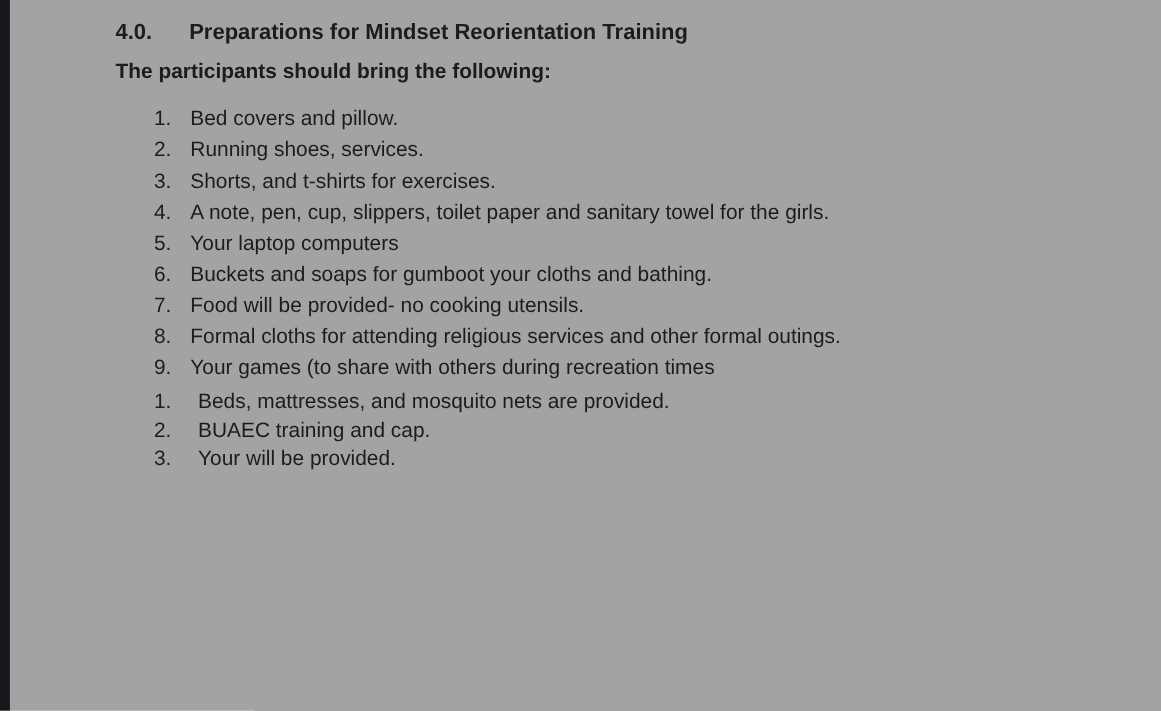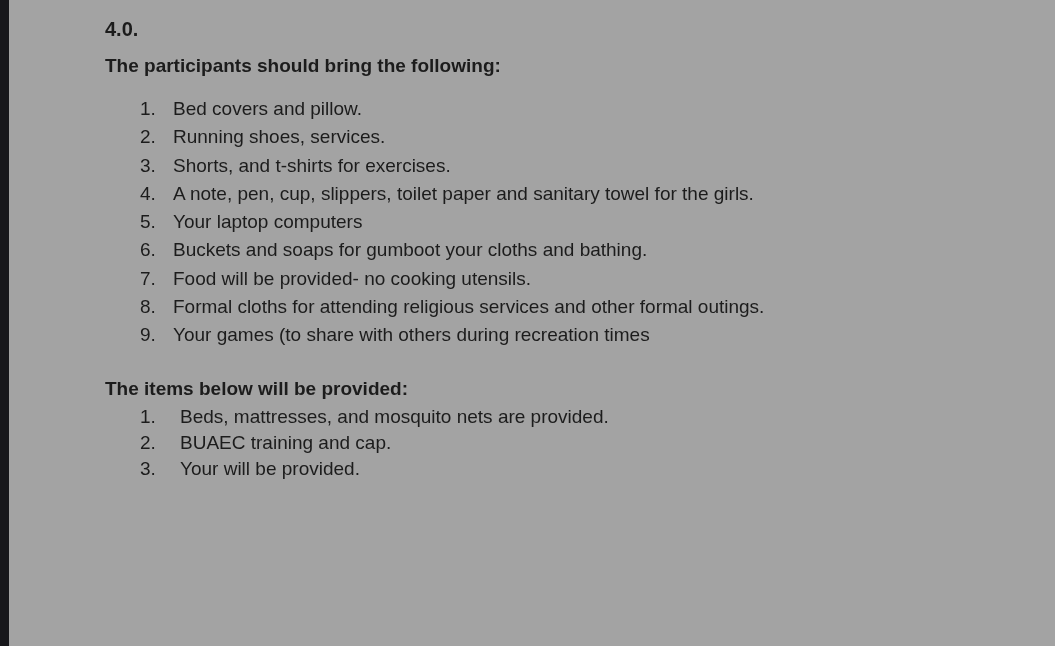--- a/index.html
+++ b/index.html
@@ -93,20 +93,21 @@
 </head>
 <body>
 
 <div class="page">
   <div class="edge-bar"></div>
 
   <div class="content">
 
     <div class="heading">
       <span class="sec-num">4.0.</span>
+      <span class="sec-title">Preparations for Mindset Reorientation Training</span>
     </div>
 
 
     <p class="subhead">The participants should bring the following:</p>
 
     <div class="list list-bring">
 
         <div class="li">
           <span class="num">1.</span>
           <span class="txt">Bed covers and pillow.</span>
@@ -146,21 +147,20 @@
           <span class="num">8.</span>
           <span class="txt">Formal cloths for attending religious services and other formal outings.</span>
         </div>
 
         <div class="li">
           <span class="num">9.</span>
           <span class="txt">Your games (to share with others during recreation times</span>
         </div>
       </div>
 
-    <p class="subhead subhead2">The items below will be provided:</p>
 
     <div class="list list-provided">
 
         <div class="li">
           <span class="num">1.</span>
           <span class="txt">Beds, mattresses, and mosquito nets are provided.</span>
         </div>
 
         <div class="li">
           <span class="num">2.</span>

